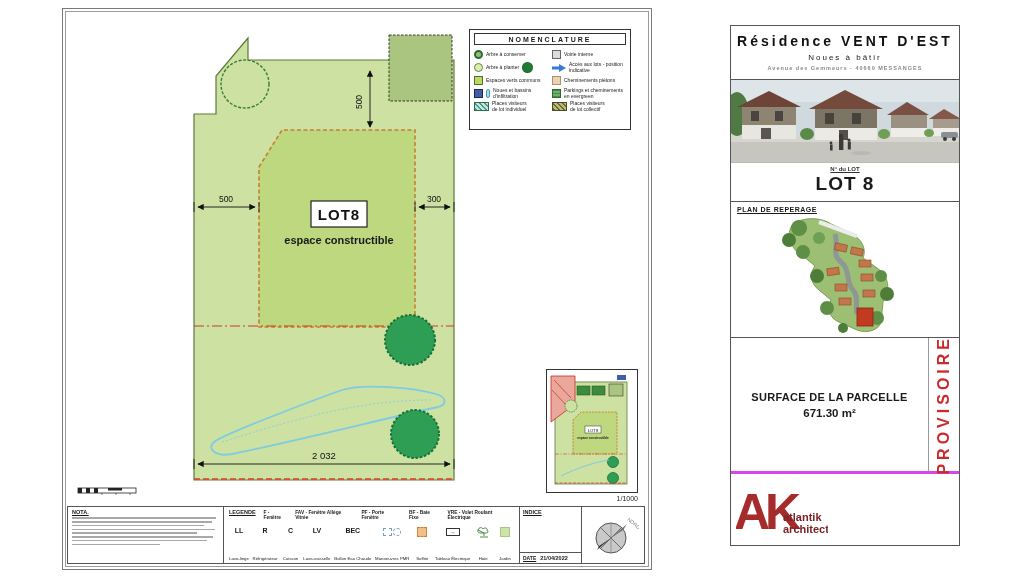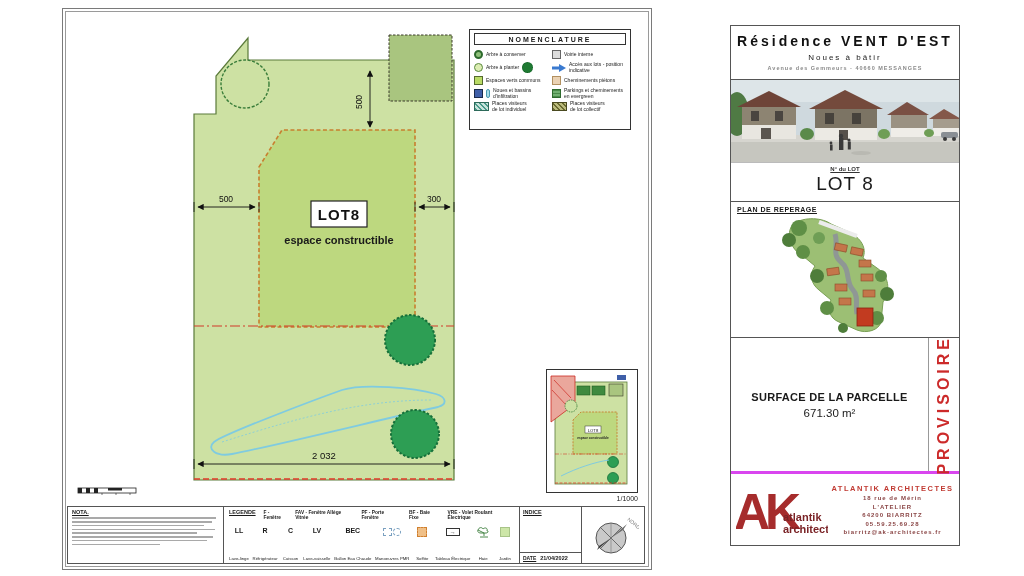--- a/index.html
+++ b/index.html
@@ -64,28 +64,28 @@
   
   .panel{position:absolute;left:706px;top:25px;width:230px;height:521px;border:1px solid #555;
          background:#fff;box-sizing:border-box;display:flex;flex-direction:column;margin-left:24px;}
   .p-head{border-bottom:1px solid #555;text-align:center;padding-top:7px;height:54px;box-sizing:border-box;}
   .p-title{font-size:14px;font-weight:bold;letter-spacing:3px;color:#111;}
   .p-sub{font-size:8px;letter-spacing:2px;color:#222;margin-top:4px;}
   .p-addr{font-size:5.5px;letter-spacing:1px;color:#8a8a8a;margin-top:3px;font-weight:bold;}
   .p-render{height:82px;overflow:hidden;border-bottom:1px solid #bbb;}
   .p-lot{height:39px;border-bottom:1px solid #555;text-align:center;box-sizing:border-box;padding-top:3px;}
   .p-lot-label{font-size:6px;text-decoration:underline;color:#333;font-weight:bold;}
-  .p-lot-num{font-size:19px;font-weight:400;letter-spacing:1px;margin-top:1px;text-align:center;}
+  .p-lot-num{font-size:19px;font-weight:700;letter-spacing:1px;margin-top:1px;text-align:center;}
   .p-map{height:136px;border-bottom:1px solid #555;box-sizing:border-box;position:relative;}
   .p-map-title{position:absolute;left:6px;top:4px;font-size:7px;font-weight:bold;text-decoration:underline;letter-spacing:0.5px;}
   .p-map svg{position:absolute;left:0;top:8px;}
   .p-surface-row{height:133px;display:flex;box-sizing:border-box;}
   .p-surface{flex:1;display:flex;flex-direction:column;align-items:center;justify-content:center;gap:4px;}
   .p-surface-label{font-size:11px;font-weight:bold;letter-spacing:0.3px;}
-  .p-surface-value{font-size:11.5px;font-weight:normal;}
+  .p-surface-value{font-size:11.5px;font-weight:bold;}
   .p-status{width:30px;border-left:1px solid #999;display:flex;align-items:center;justify-content:center;}
   .p-status span{writing-mode:vertical-rl;transform:rotate(180deg);color:#cc2a2a;font-weight:800;
                  font-size:16px;letter-spacing:4px;}
   .p-footer{flex:1;border-top:3px solid #d946ef;display:flex;align-items:center;padding:3px 5px;gap:3px;box-sizing:border-box;}
   .p-arch{flex:1;text-align:center;}
   .p-arch-name{font-size:7.5px;font-weight:bold;letter-spacing:1.5px;color:#c13b33;}
   .p-arch-line{font-size:6px;font-weight:bold;letter-spacing:1px;color:#8a4545;margin-top:2.5px;}
 </style>
 </head>
 <body>
@@ -421,24 +421,16 @@
         <span>PROVISOIRE</span>
       </div>
     </div>
 
     <div class="p-footer">
       <svg width="92" height="62" viewBox="0 0 92 62">
         <text x="-2" y="50" font-family="Liberation Sans, sans-serif" font-size="50" font-weight="bold" fill="#a62c2c" letter-spacing="-5">AK</text>
         <text x="47" y="42" font-family="Liberation Sans, sans-serif" font-size="11" font-weight="bold" fill="#7a2326">atlantik</text>
         <text x="47" y="54" font-family="Liberation Sans, sans-serif" font-size="11" font-weight="bold" fill="#7a2326">architectes</text>
       </svg>
-      <div class="p-arch">
-        <div class="p-arch-name">ATLANTIK ARCHITECTES</div>
-        <div class="p-arch-line">18 rue de Mérin</div>
-        <div class="p-arch-line">L'ATELIER</div>
-        <div class="p-arch-line">64200 BIARRITZ</div>
-        <div class="p-arch-line">05.59.25.69.28</div>
-        <div class="p-arch-line">biarritz@ak-architectes.fr</div>
-      </div>
     </div>
   </div>
 
 </div>
 
 </body></html>

